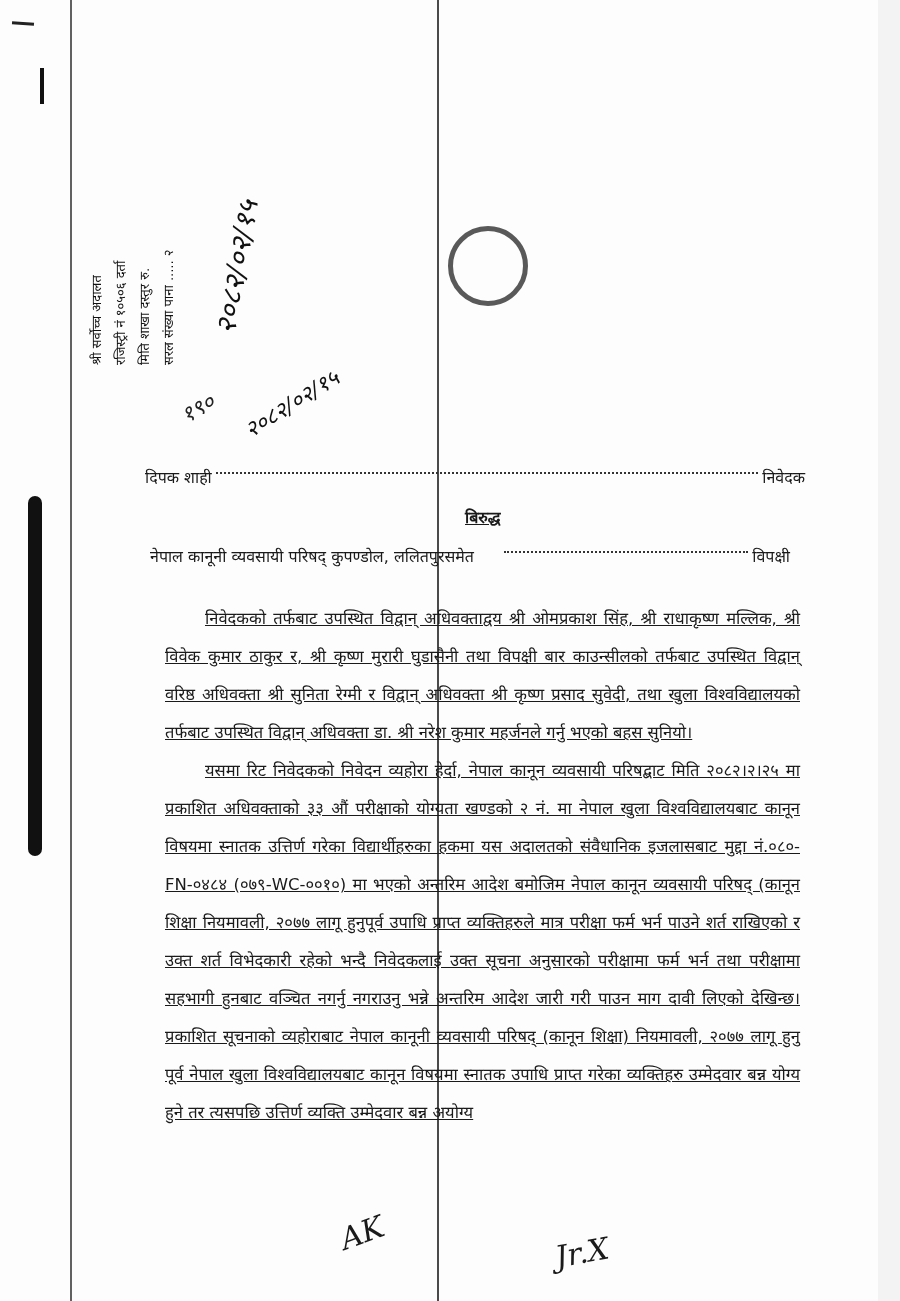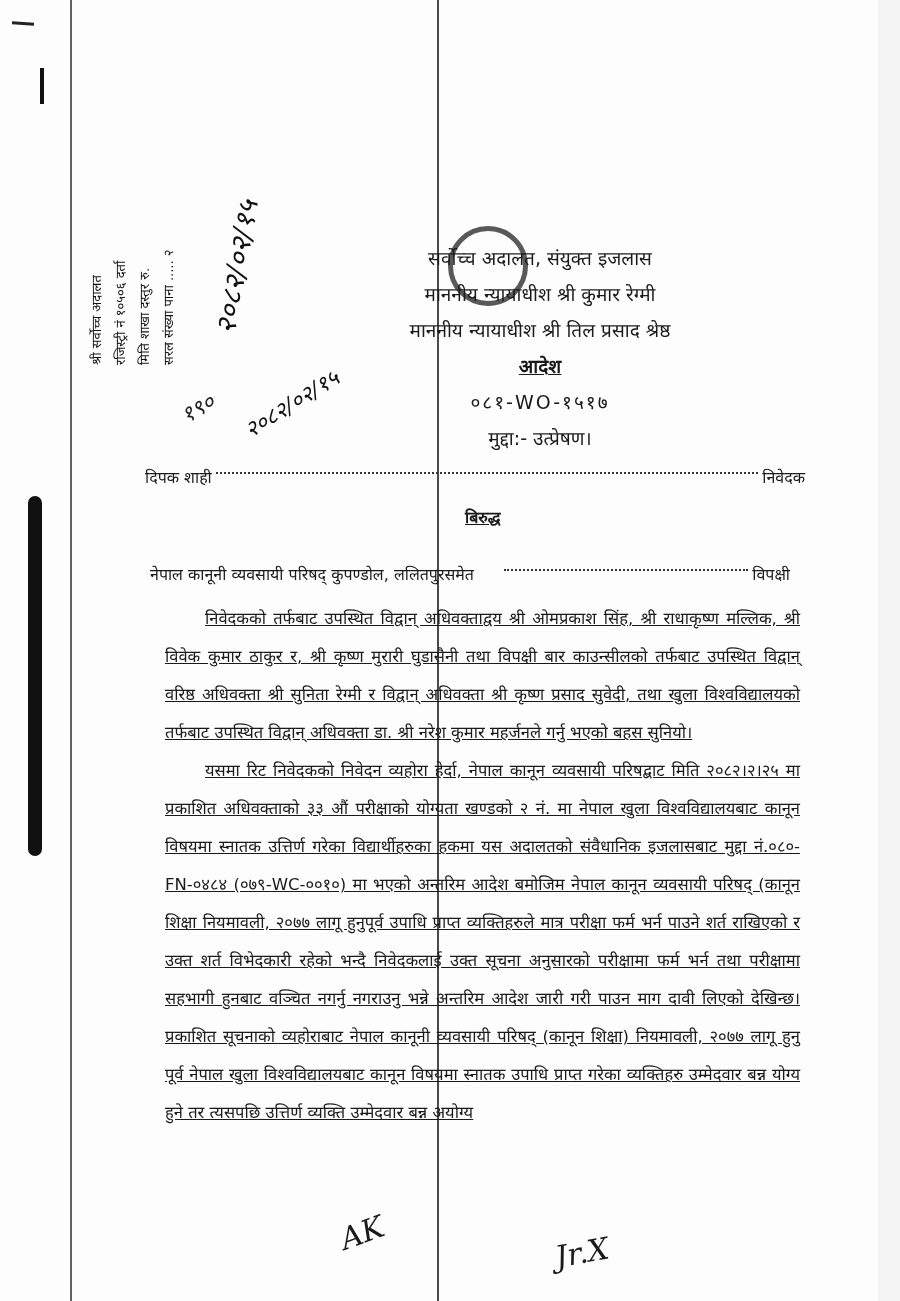--- a/index.html
+++ b/index.html
@@ -71,36 +71,28 @@
     <div>श्री सर्वोच्च अदालत</div>
     <div>रजिस्ट्री नं १०५०६ दर्ता</div>
     <div>मिति शाखा दस्तुर रु. </div>
     <div>सरल संख्या पाना ..... २</div>
   </div>
   <div class="stamp-date">२०८२/०२/१५</div>
   <div class="sig1">१९०</div>
   <div class="sig-date">२०८२/०२/१५</div>
   <div class="seal"></div>
 
-  <div class="header">
-    <div>सर्वोच्च अदालत, संयुक्त इजलास</div>
-    <div>माननीय न्यायाधीश श्री कुमार रेग्मी</div>
-    <div>माननीय न्यायाधीश श्री तिल प्रसाद श्रेष्ठ</div>
-    <div class="order">आदेश</div>
-    <div class="case-no">०८१-WO-१५१७</div>
-    <div>मुद्दा:- उत्प्रेषण।</div>
-  </div>
 
   <div class="party" style="top:466px;">
     <span>दिपक शाही</span>
     <span class="dots"></span>
     <span>निवेदक</span>
   </div>
   <div class="versus">बिरुद्ध</div>
-  <div class="party" style="top:545px; left:150px; width:640px;margin-top:18px;">
+  <div class="party" style="top:545px; left:150px; width:640px;">
     <span>नेपाल कानूनी व्यवसायी परिषद् कुपण्डोल, ललितपुरसमेत</span>
     <span class="dots" style="margin-left:30px;"></span>
     <span>विपक्षी</span>
   </div>
 
   <div class="body-text">
     <p>निवेदकको तर्फबाट उपस्थित विद्वान् अधिवक्ताद्वय श्री ओमप्रकाश सिंह, श्री राधाकृष्ण मल्लिक, श्री विवेक कुमार ठाकुर र, श्री कृष्ण मुरारी घुडासैनी तथा विपक्षी बार काउन्सीलको तर्फबाट उपस्थित विद्वान् वरिष्ठ अधिवक्ता श्री सुनिता रेग्मी र विद्वान् अधिवक्ता श्री कृष्ण प्रसाद सुवेदी, तथा खुला विश्वविद्यालयको तर्फबाट उपस्थित विद्वान् अधिवक्ता डा. श्री नरेश कुमार महर्जनले गर्नु भएको बहस सुनियो।</p>
     <p>यसमा रिट निवेदकको निवेदन व्यहोरा हेर्दा, नेपाल कानून व्यवसायी परिषद्बाट मिति २०८२।२।२५ मा प्रकाशित अधिवक्ताको ३३ औं परीक्षाको योग्यता खण्डको २ नं. मा नेपाल खुला विश्वविद्यालयबाट कानून विषयमा स्नातक उत्तिर्ण गरेका विद्यार्थीहरुका हकमा यस अदालतको संवैधानिक इजलासबाट मुद्दा नं.०८०-FN-०४८४ (०७९-WC-००१०) मा भएको अन्तरिम आदेश बमोजिम नेपाल कानून व्यवसायी परिषद् (कानून शिक्षा नियमावली, २०७७ लागू हुनुपूर्व उपाधि प्राप्त व्यक्तिहरुले मात्र परीक्षा फर्म भर्न पाउने शर्त राखिएको र उक्त शर्त विभेदकारी रहेको भन्दै निवेदकलाई उक्त सूचना अनुसारको परीक्षामा फर्म भर्न तथा परीक्षामा सहभागी हुनबाट वञ्चित नगर्नु नगराउनु भन्ने अन्तरिम आदेश जारी गरी पाउन माग दावी लिएको देखिन्छ। प्रकाशित सूचनाको व्यहोराबाट नेपाल कानूनी व्यवसायी परिषद् (कानून शिक्षा) नियमावली, २०७७ लागू हुनु पूर्व नेपाल खुला विश्वविद्यालयबाट कानून विषयमा स्नातक उपाधि प्राप्त गरेका व्यक्तिहरु उम्मेदवार बन्न योग्य हुने तर त्यसपछि उत्तिर्ण व्यक्ति उम्मेदवार बन्न अयोग्य</p>
   </div>
 

